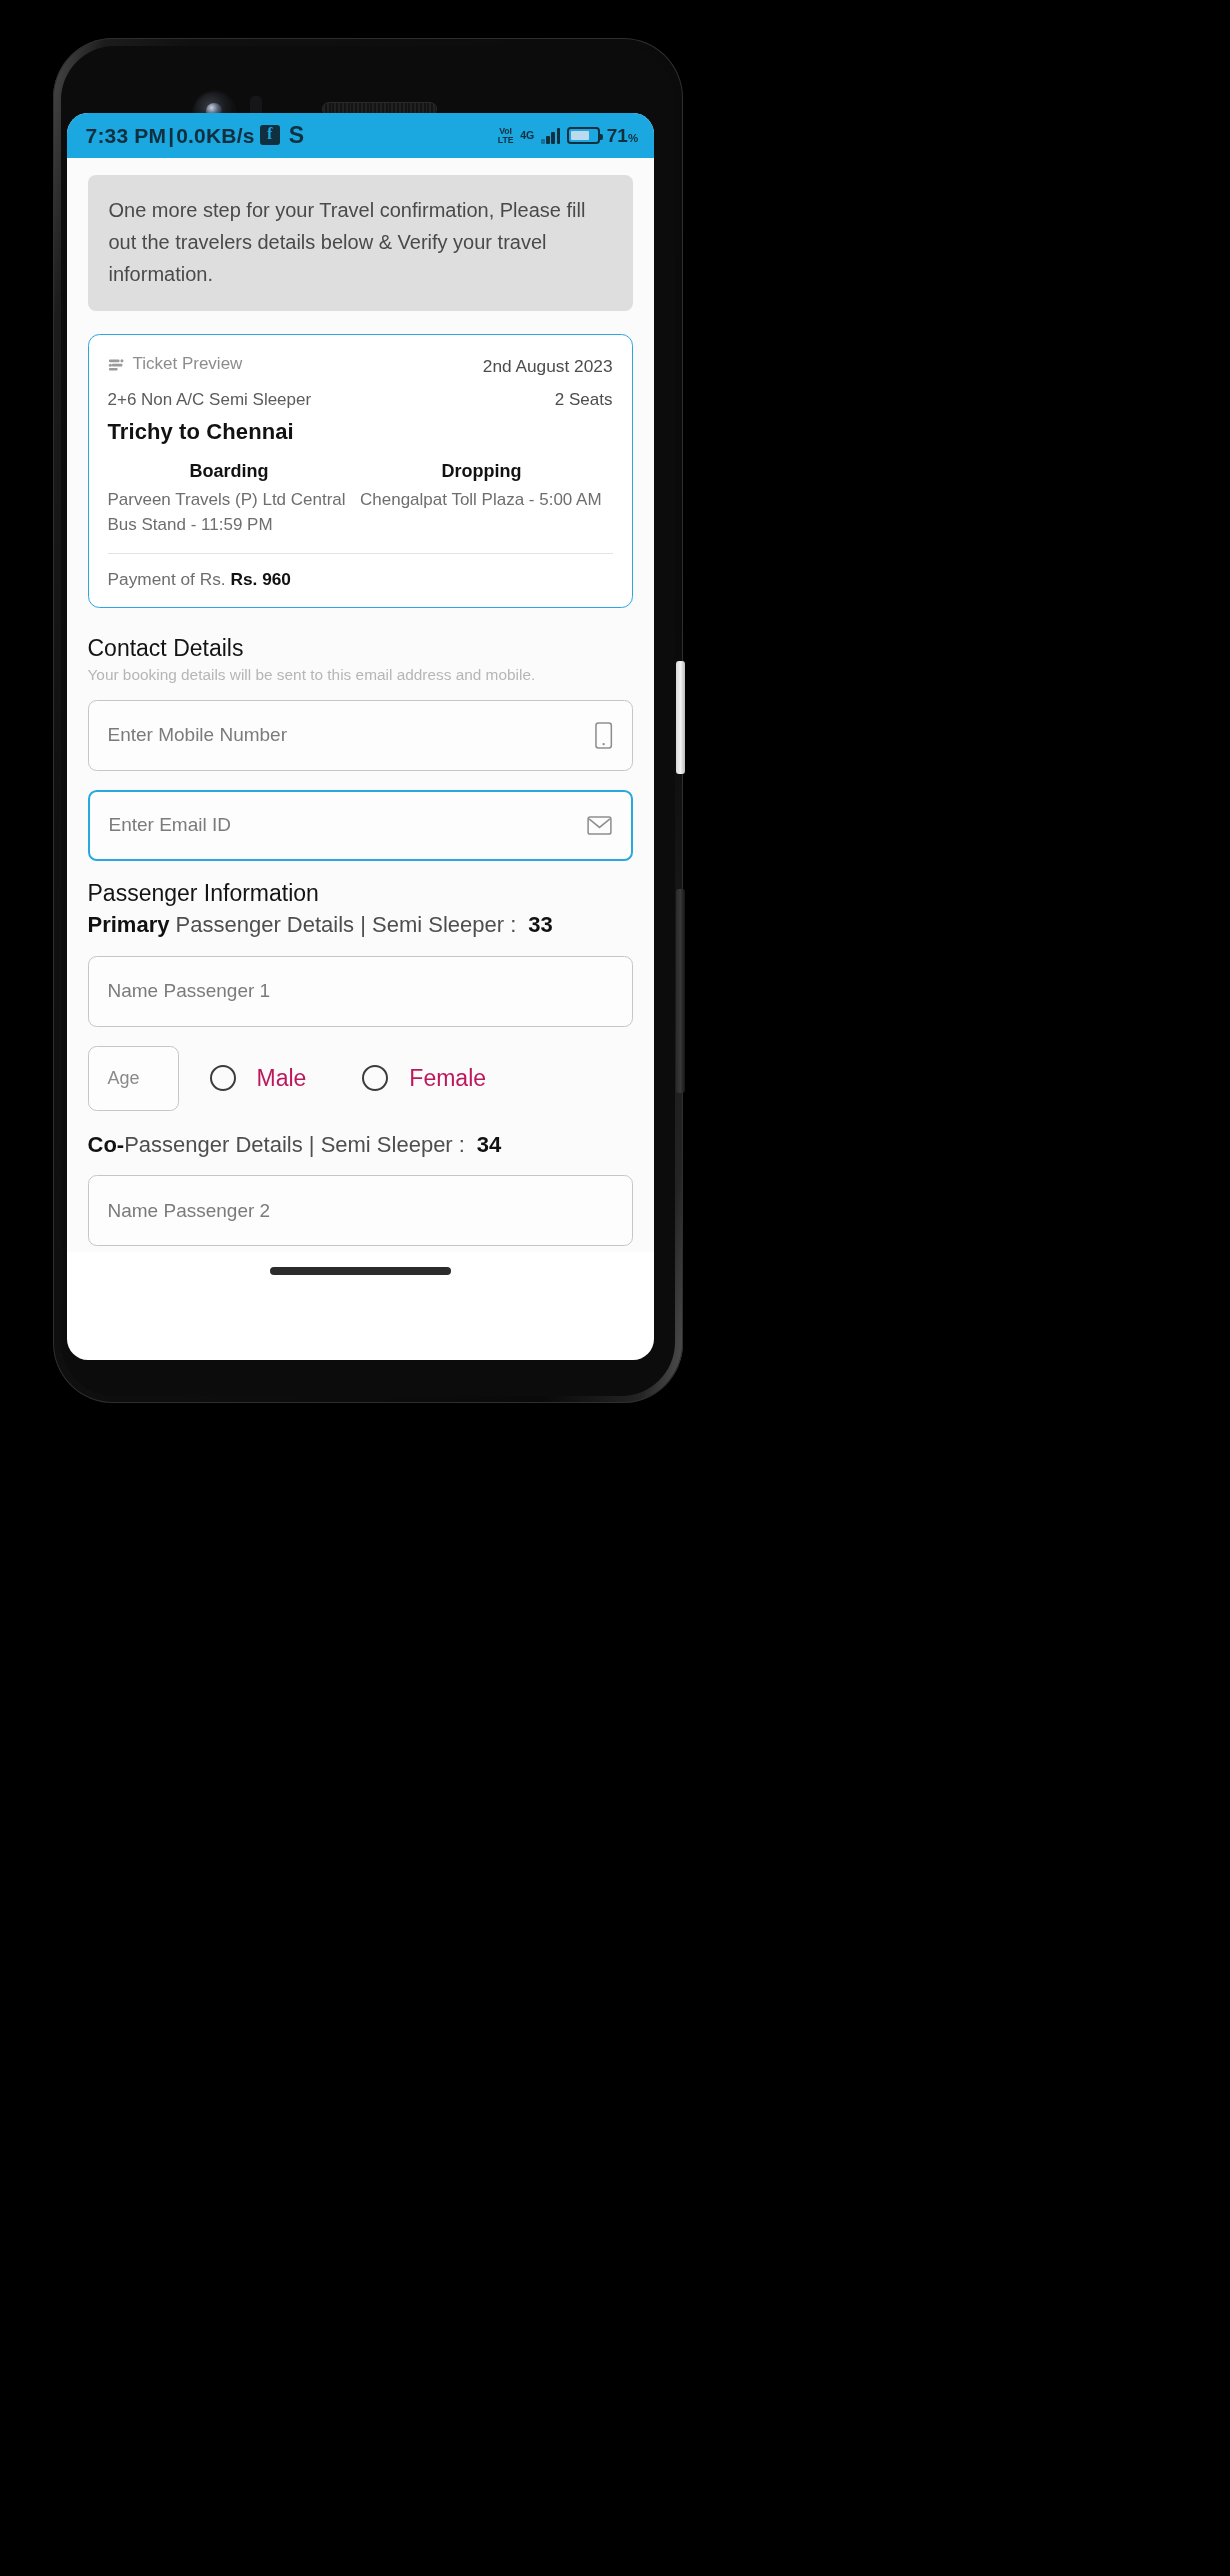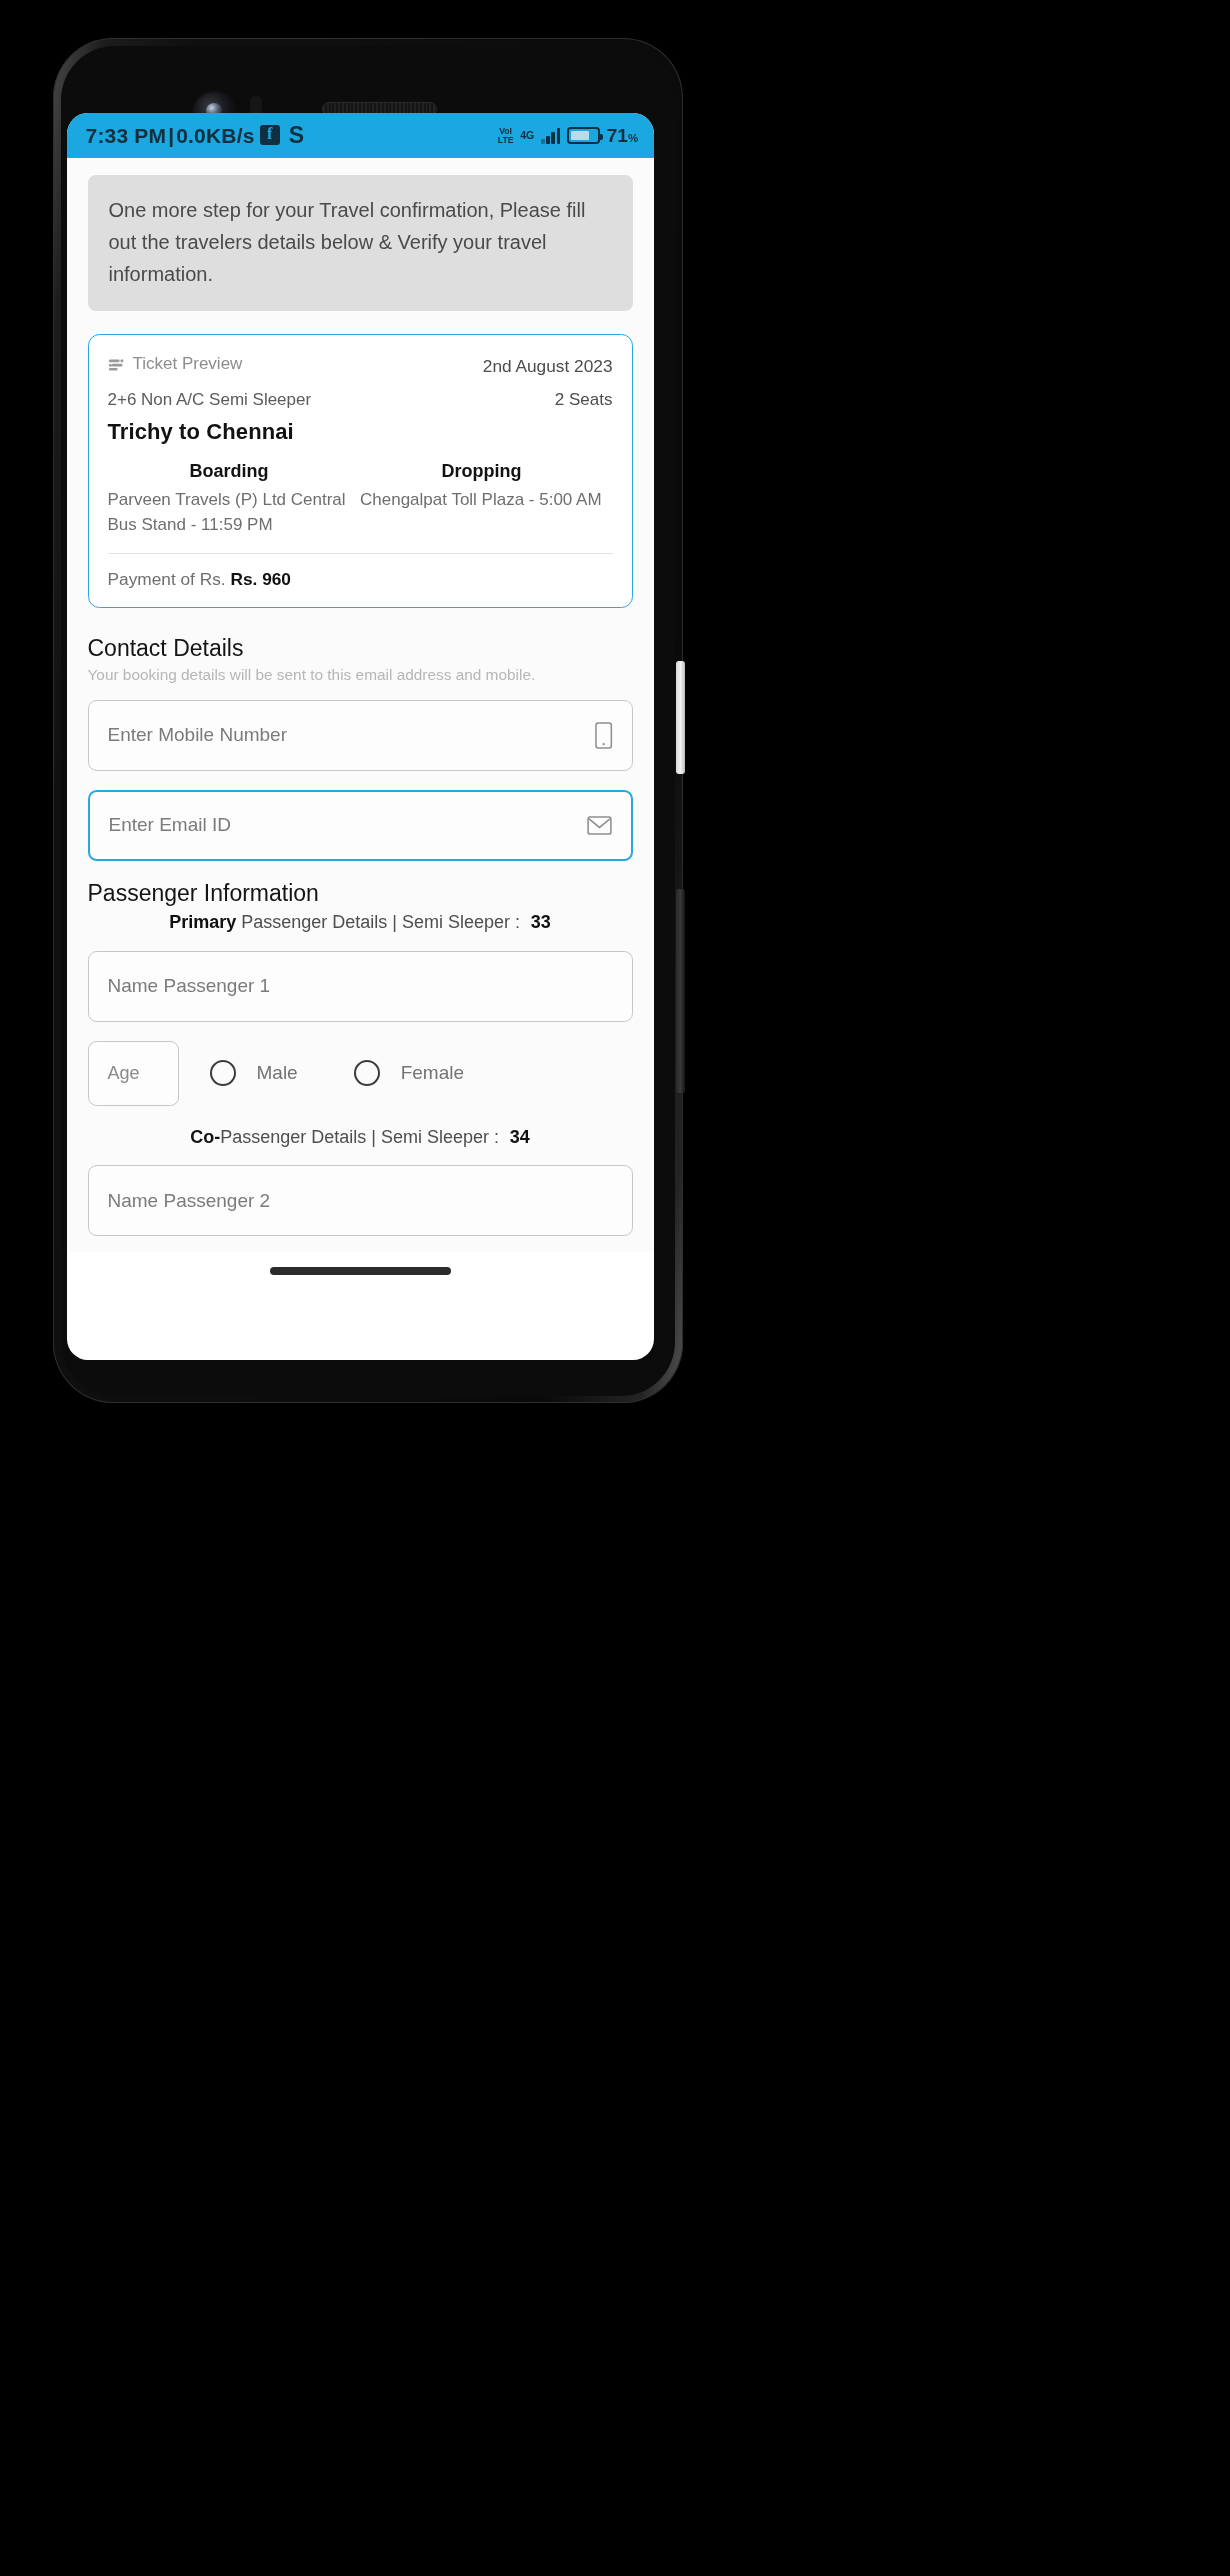--- a/index.html
+++ b/index.html
@@ -212,36 +212,36 @@
     border-radius: 8.7px;
     background: #fdfdfd;
     display:flex; align-items:center;
     padding: 0 19px;
     margin-bottom: 19px;
   }
   .field.focused { border: 2.1px solid #29a8e0; }
   .field .ph { flex:1; font-size: 19px; color:#7b7b7b; }
   .field .trail { color:#8e8e8e; display:flex; align-items:center; }
 
-  .pax-line { font-size: 18px; color:#4e4e4e; margin: 5.8px 0 17.3px 0; text-align: center; }
+  .pax-line { font-size: 22px; color:#4e4e4e; margin: 5.8px 0 17.3px 0; }
   .pax-line b { color:#111; font-weight: 700; }
   .pax-line .seat { color:#111; font-weight: 700; margin-left: 5.8px; }
 
   .age-row { display:flex; align-items:center; margin-bottom: 21px; }
   .age-box {
     width: 91px; height: 65px;
     border: 1.3px solid #c6c6c6; border-radius: 8.7px; background:#fdfdfd;
     display:flex; align-items:center; padding-left: 19px;
     font-size: 18px; color:#8a8a8a;
   }
   .radio {
     width: 26px; height: 26px; border-radius: 50%;
     border: 2.1px solid #3c3c3c; margin-left: 31px;
   }
-  .radio-label { font-size: 19px; color:#737373; margin-left: 21px; }
+  .radio-label { font-size: 23px; color:#be185d; margin-left: 21px; }
 
   
   .home-bar {
     position: absolute;
     left: 0; bottom: 0; width: 100%; height: 38px;
     background: #ffffff;
     display:flex; align-items:center; justify-content:center;
   }
   .home-pill { width: 181px; height: 7.7px; background: #2b2b2b; border-radius: 4.8px; }
 </style>

